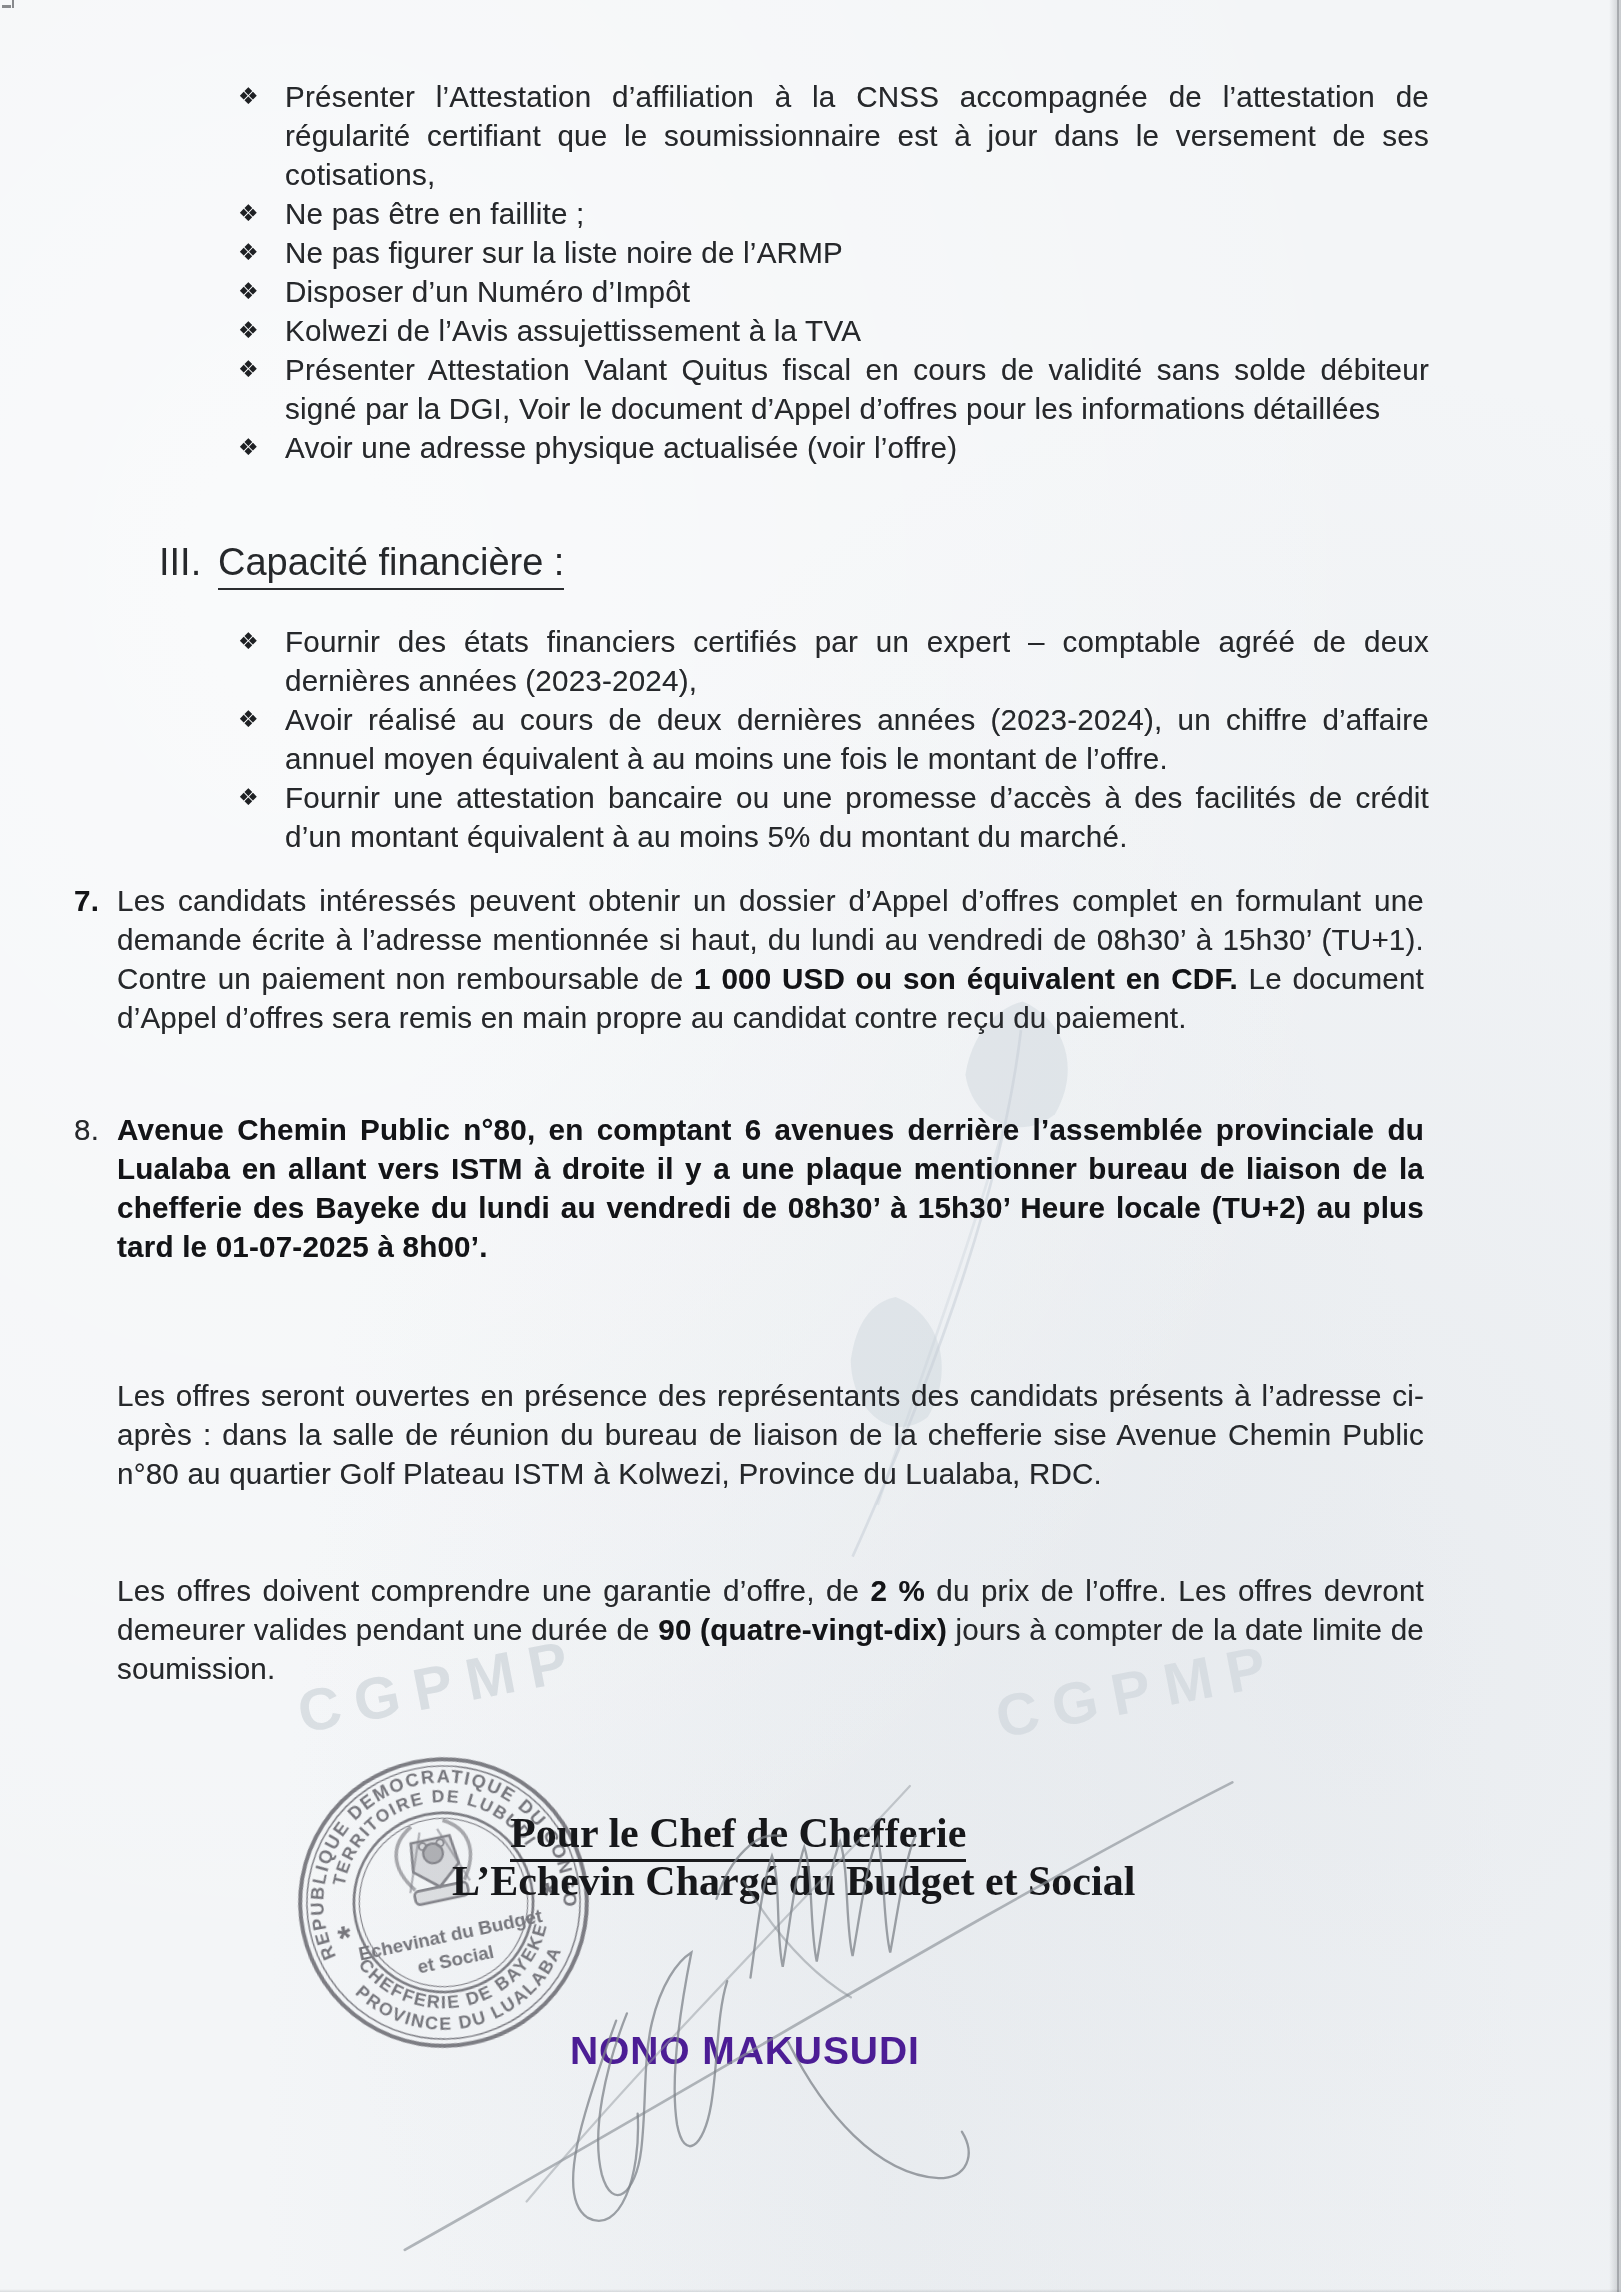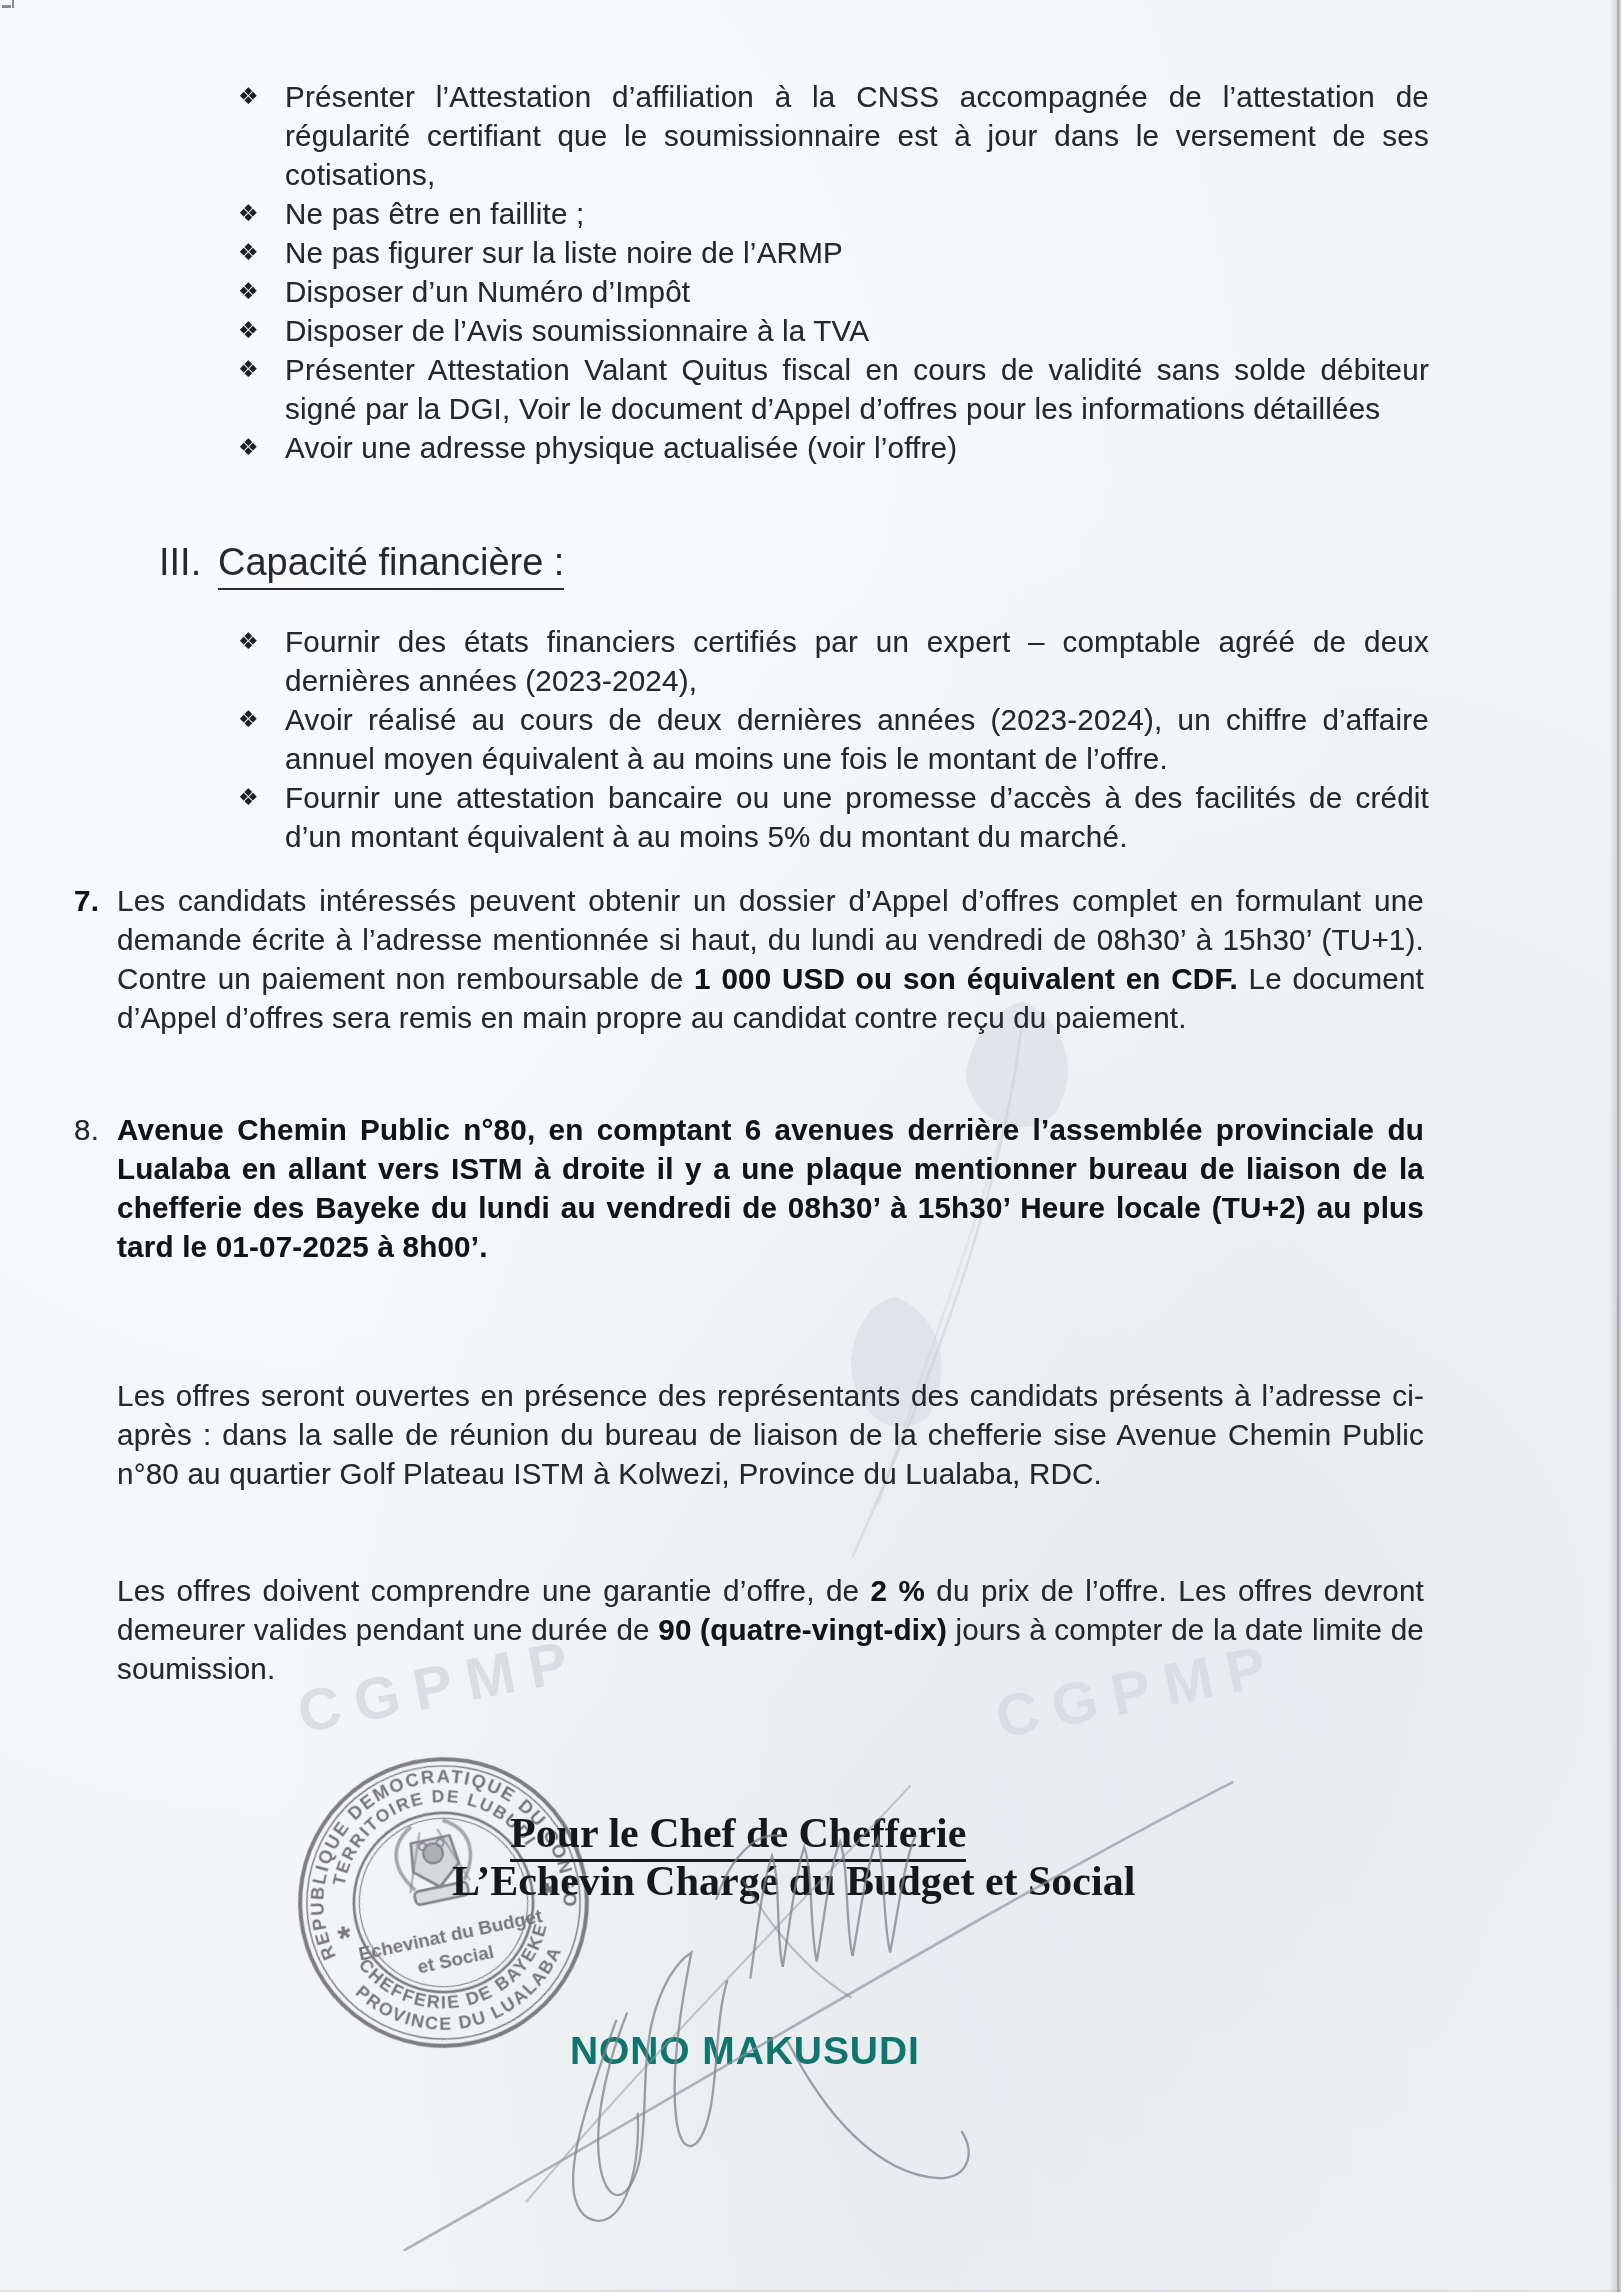--- a/index.html
+++ b/index.html
@@ -26,21 +26,21 @@
   
   .heading{font-size:38px;line-height:39px;}
   .hnum{display:inline-block;width:59px;}
   .hline{border-bottom:2.7px solid #2b2d30;padding-bottom:4.5px;}
   
   .numblock{padding-left:43px;}
   .num{position:absolute;left:0;top:0;}
   
   .serifline{font-family:"Liberation Serif","DejaVu Serif",serif;font-weight:700;font-size:42px;line-height:41px;color:#17181b;}
   .pourline{border-bottom:3.6px solid #1a1b1e;padding-bottom:2.7px;}
-  .namesig{font-size:39px;font-weight:700;letter-spacing:0.9px;color:#0f766e;}
+  .namesig{font-size:39px;font-weight:700;letter-spacing:0.9px;color:#4c1d95;}
   
   .wm{z-index:1;pointer-events:none;}
   .stampwrap{z-index:2;}
   .textlayer{z-index:3;}
   .pencil{z-index:4;pointer-events:none;}
   
   .wmtext{font-weight:700;font-size:59px;letter-spacing:14.3px;color:rgba(168,178,189,0.34);transform:rotate(-11deg);}
   
   .edge-right{right:0;top:0;width:12.5px;height:100%;background:linear-gradient(to left, rgba(88,93,99,0.28), rgba(88,93,99,0.0));z-index:6;}
   .edge-right-line{right:1.8px;top:0;width:1.8px;height:100%;background:rgba(70,73,78,0.30);z-index:6;}
@@ -124,21 +124,21 @@
     <div class="brow txt">
       <span class="mark">❖</span>
       <div class="btext">Ne pas figurer sur la liste noire de l’ARMP</div>
     </div>
     <div class="brow txt">
       <span class="mark">❖</span>
       <div class="btext">Disposer d’un Numéro d’Impôt</div>
     </div>
     <div class="brow txt">
       <span class="mark">❖</span>
-      <div class="btext">Disposer de l’Avis soumissionnaire à la TVA</div>
+      <div class="btext">Kolwezi de l’Avis assujettissement à la TVA</div>
     </div>
     <div class="brow txt">
       <span class="mark">❖</span>
       <div class="btext">Présenter Attestation Valant Quitus fiscal en cours de validité sans solde débiteur signé par la DGI, Voir le document d’Appel d’offres pour les informations détaillées</div>
     </div>
     <div class="brow txt">
       <span class="mark">❖</span>
       <div class="btext">Avoir une adresse physique actualisée (voir l’offre)</div>
     </div>
   </div>

